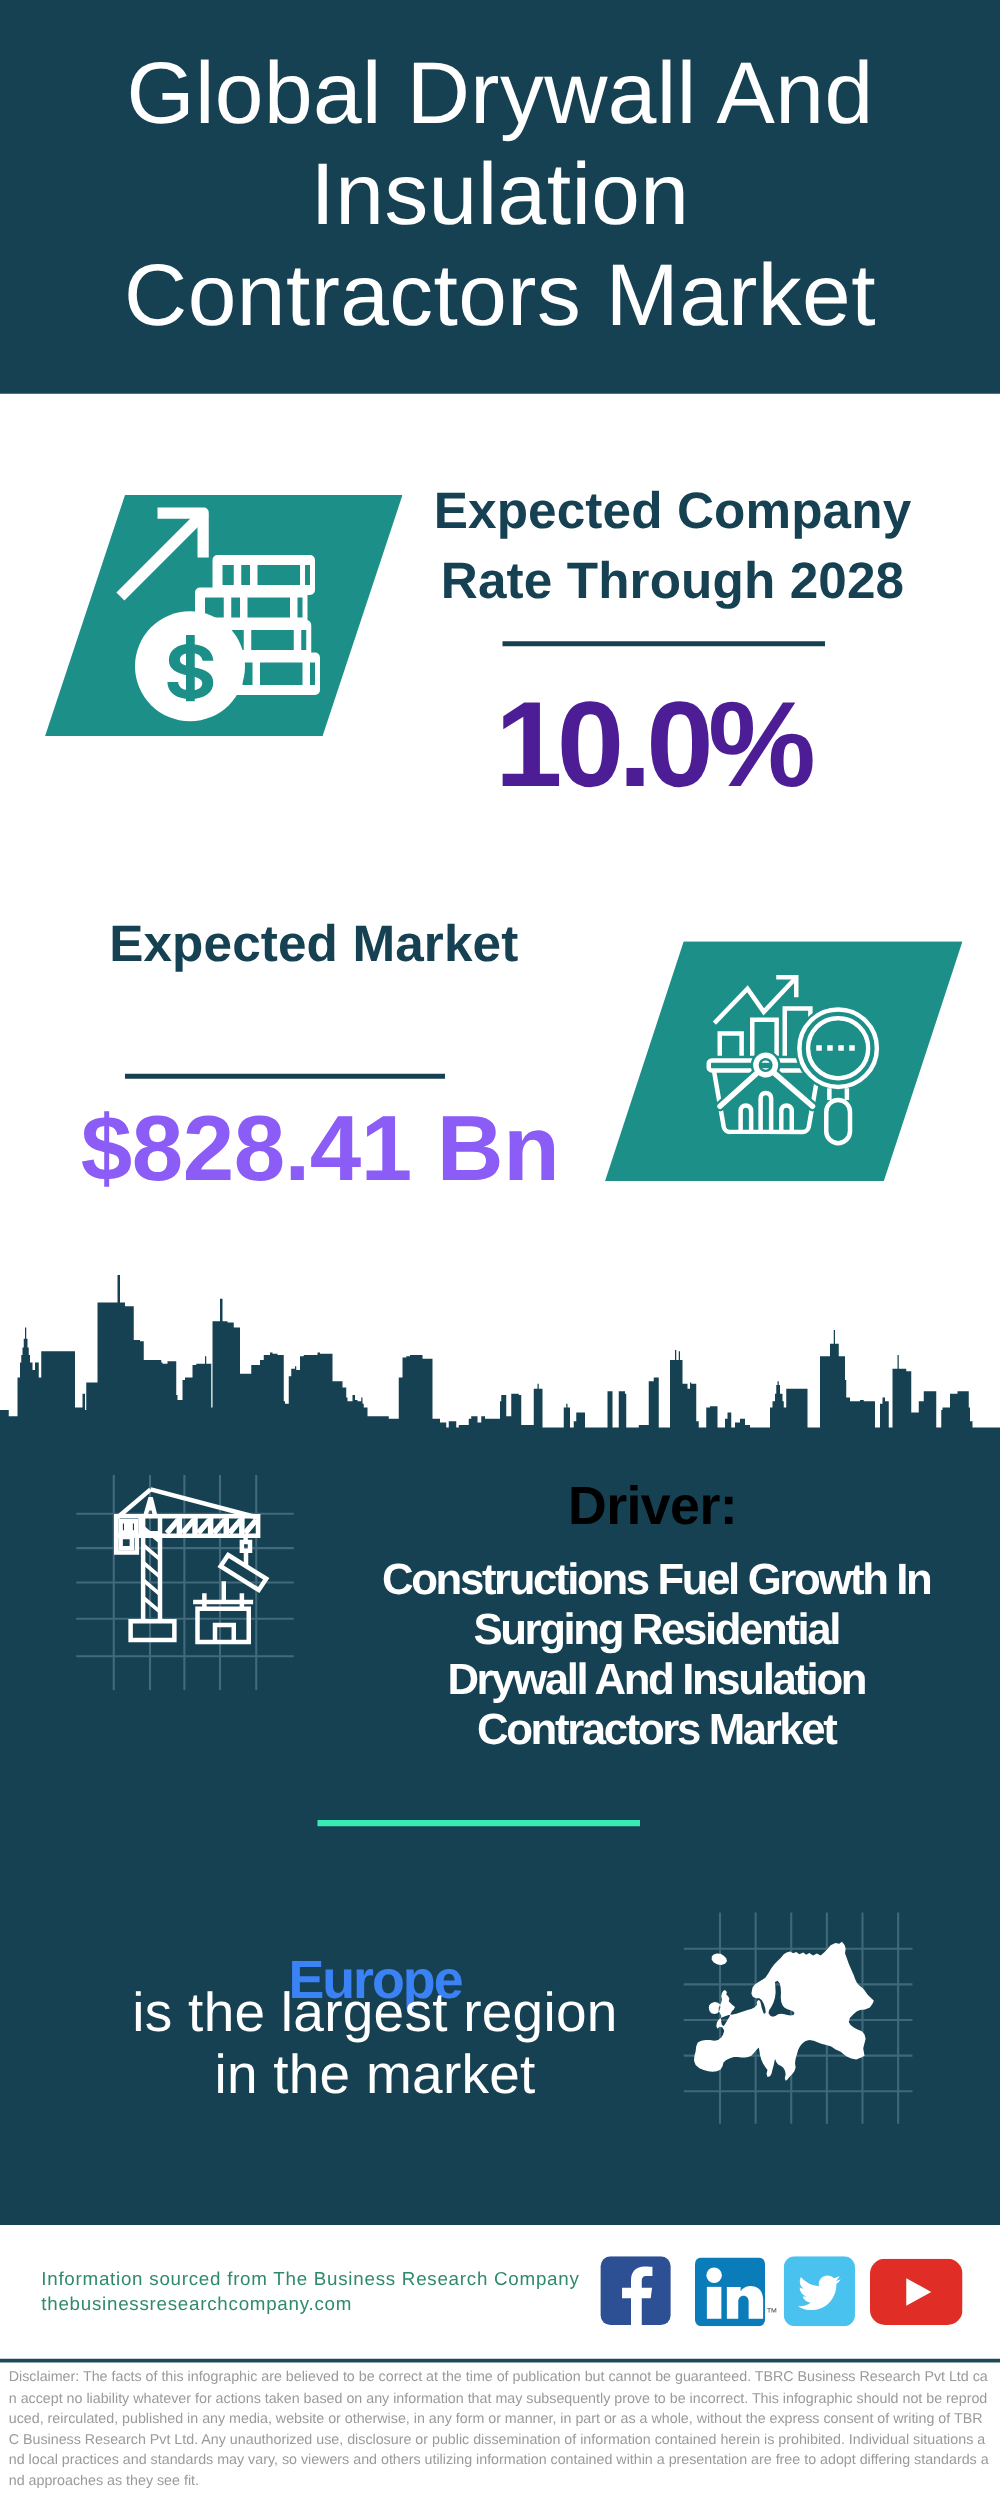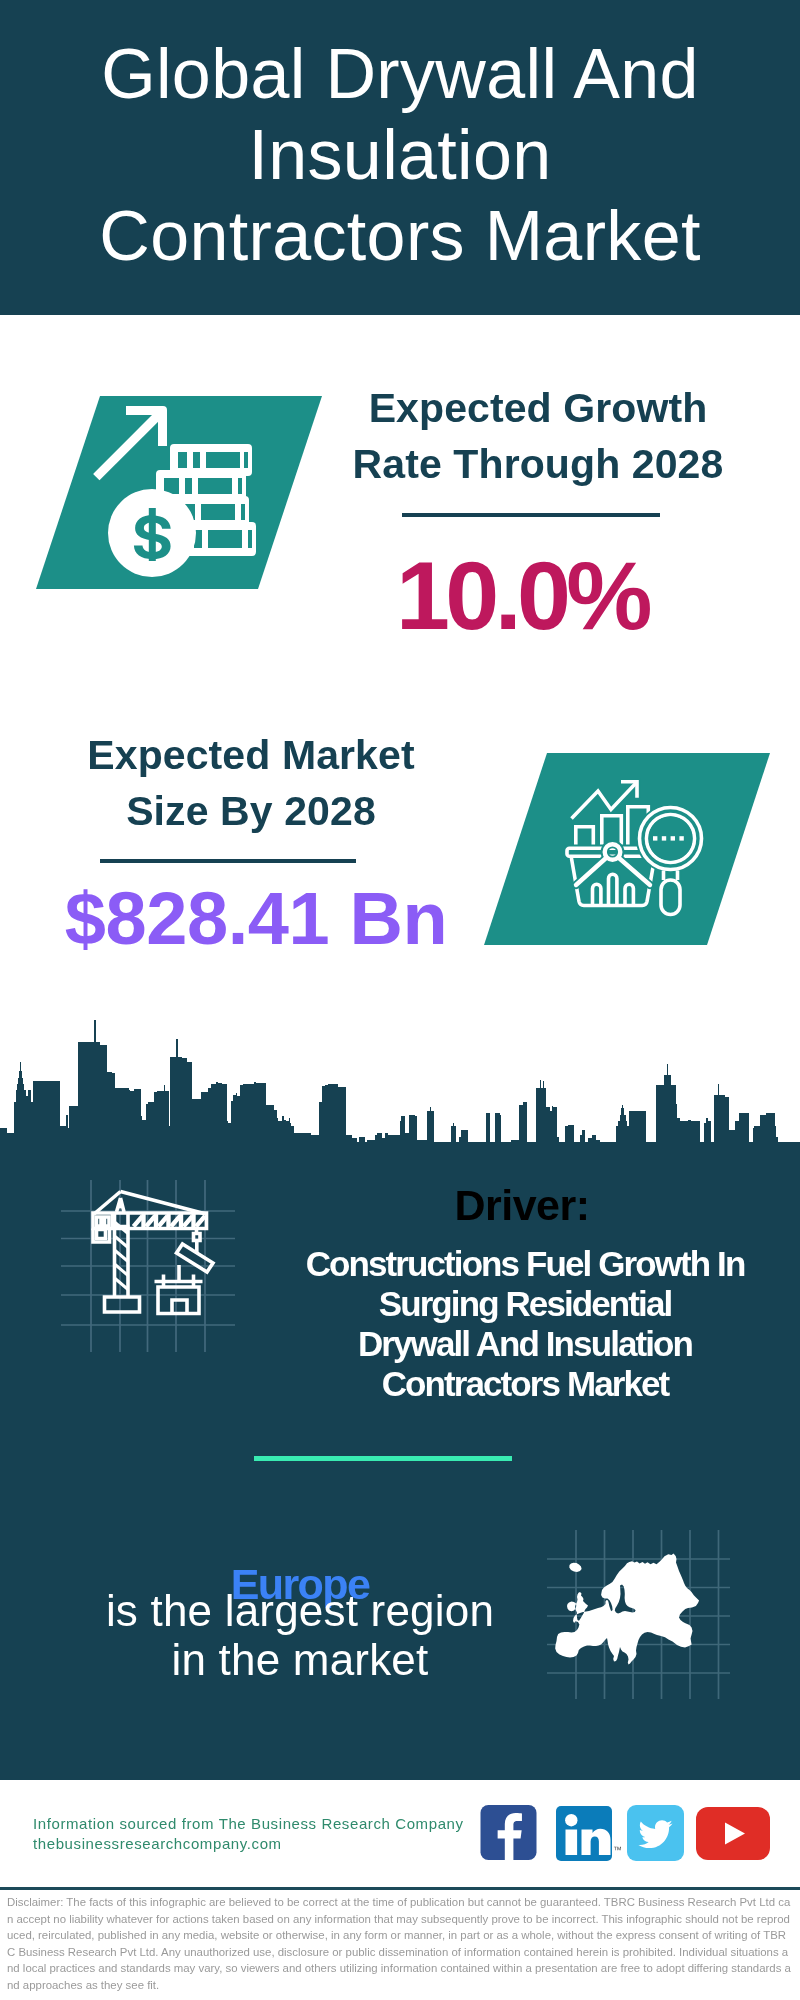--- a/index.html
+++ b/index.html
@@ -35,21 +35,21 @@
             clip-path: polygon(64px 0, 100% 0, calc(100% - 64px) 100%, 0 100%); width:286px; }
 
   .stat1-label {
     position:absolute; left:338px; top:381px; width:400px;
     text-align:center; color:#164152; font-weight:bold;
     font-size:41px; line-height:55.5px; letter-spacing:0.1px;
   }
   .rule-1 { position:absolute; left:402px; top:513px; width:258px; height:4px; background:#164152; }
   .stat1-value {
     position:absolute; left:322px; top:548px; width:400px;
-    text-align:center; color:#be185d; font-weight:bold;
+    text-align:center; color:#4c1d95; font-weight:bold;
     font-size:97px; line-height:95px; letter-spacing:-4.6px;
   }
 
   
   .para-2 { left:484px; top:753px; width:286px; height:192px;
             clip-path: polygon(63px 0, 100% 0, calc(100% - 63px) 100%, 0 100%); }
 
   .stat2-label {
     position:absolute; left:51px; top:728px; width:400px;
     text-align:center; color:#164152; font-weight:bold;
@@ -133,21 +133,21 @@
                M194 530 v18 h8 v-18 z M208 530 v18 h34 v-18 z M248 530 v18 h4 v-18 z" fill-rule="evenodd"></path>
 
       <circle cx="152" cy="533" r="44"></circle>
     </g>
     <g fill="#1c8f88">
       <path d="M148.8 508 h7 v53 h-7 z"></path>
       <path d="M152.5 515 c-10.4 0 -17.4 5.3 -17.4 12.9 c0 7 4.9 10.4 15.5 12.4 c8.5 1.6 11.2 3.1 11.2 6.3 c0 3.5 -3.5 5.7 -9.2 5.7 c-6.3 0 -9.8 -2.4 -10.1 -6.7 h-8.6 c0.3 8.5 7 13.6 18.4 13.6 c11.3 0 18.3 -5.1 18.3 -13 c0 -7 -4.6 -10.4 -15.9 -12.4 c-8.4 -1.5 -10.8 -2.9 -10.8 -5.9 c0 -3.4 3.4 -5.4 8.7 -5.4 c5.6 0 8.9 2.3 9.5 6.2 h8.6 c-0.5 -8.1 -7 -13.2 -18.1 -13.2 z"></path>
     </g>
   </svg>
   <div class="stat1-label">
-    <div>Expected Growth</div>
+    <div>Expected Company</div>
     <div>Rate Through 2028</div>
   </div>
   <div class="rule-1"></div>
   <div class="stat1-value">10.0%</div>
 
   <div class="para para-2"></div>
   <svg class="icon icon-market" viewBox="560 772 150 150">
     <defs>
       <g id="mk-chart">
         <path d="M571.5 818.5 L598 791 L611 809.5 L636 783"></path>
@@ -186,21 +186,20 @@
     <circle cx="670.5" cy="838.5" r="22" fill="#1c8f88"></circle>
     <g fill="#fff">
       <rect x="653" y="836.2" width="4.4" height="4.4"></rect>
       <rect x="661.8" y="836.2" width="4.4" height="4.4"></rect>
       <rect x="670.6" y="836.2" width="4.4" height="4.4"></rect>
       <rect x="679.4" y="836.2" width="4.4" height="4.4"></rect>
     </g>
   </svg>
   <div class="stat2-label">
     <div>Expected Market</div>
-    <div>Size By 2028</div>
   </div>
   <div class="rule-2"></div>
   <div class="stat2-value">$828.41 Bn</div>
 
   <div class="lower">
     <div class="lower-bg"></div>
     <svg class="skyline" viewBox="0 1000 800 146">
       <path d="M0 1146 L0 1128 L7 1128 L7 1133 L14 1133 L14 1102 L16 1102 L16 1090 L17 1090 L17 1084 L18 1084 L18 1078 L19 1078 L19 1071 L20 1071 L20 1062 L21 1062 L21 1071 L22 1071 L22 1078 L23 1078 L23 1084 L24 1084 L24 1090 L26 1090 L26 1096 L28 1096 L28 1090 L31 1090 L31 1102 L33 1102 L33 1081 L60 1081 L60 1126 L66 1126 L66 1115 L68 1115 L68 1128 L69 1128 L69 1106 L78 1106 L78 1042 L94 1042 L94 1020 L96 1020 L96 1042 L100 1042 L100 1045 L107 1045 L107 1072 L112 1072 L112 1073 L115 1073 L115 1088 L129 1088 L129 1090 L130 1090 L130 1091 L134 1091 L134 1089 L141 1089 L141 1116 L142 1116 L142 1120 L146 1120 L146 1104 L148 1104 L148 1102 L154 1102 L154 1092 L157 1092 L157 1091 L164 1091 L164 1085 L165 1085 L165 1091 L169 1091 L169 1126 L170 1126 L170 1057 L176 1057 L176 1039 L178 1039 L178 1057 L182 1057 L182 1058 L187 1058 L187 1062 L192 1062 L192 1099 L200 1099 L201 1099 L201 1092 L208 1092 L208 1088 L211 1088 L211 1084 L216 1084 L216 1082 L218 1082 L218 1083 L222 1083 L222 1084 L227 1084 L227 1121 L228 1121 L228 1123 L231 1123 L231 1101 L233 1101 L233 1095 L236 1095 L236 1093 L237 1093 L237 1096 L240 1096 L240 1085 L243 1085 L243 1084 L254 1084 L254 1082 L256 1082 L256 1083 L266 1083 L266 1105 L274 1105 L274 1110 L277 1110 L277 1118 L278 1118 L278 1121 L282 1121 L282 1116 L284 1116 L284 1120 L286 1120 L286 1121 L289 1121 L289 1118 L290 1118 L290 1123 L291 1123 L291 1126 L294 1126 L294 1133 L300 1133 L311 1133 L311 1135 L319 1135 L319 1102 L322 1102 L322 1086 L325 1086 L325 1085 L328 1085 L328 1084 L338 1084 L338 1087 L346 1087 L346 1135 L352 1135 L352 1138 L357 1138 L357 1142 L359 1142 L359 1137 L365 1137 L365 1142 L367 1142 L367 1140 L375 1140 L375 1135 L377 1135 L377 1133 L382 1133 L382 1138 L385 1138 L385 1133 L388 1133 L388 1135 L400 1135 L400 1121 L401 1121 L401 1116 L405 1116 L405 1133 L409 1133 L409 1115 L415 1115 L415 1116 L417 1116 L417 1140 L427 1140 L427 1111 L430 1111 L430 1107 L431 1107 L431 1111 L434 1111 L434 1142 L451 1142 L451 1126 L453 1126 L453 1123 L454 1123 L454 1126 L456 1126 L456 1142 L459 1142 L459 1137 L461 1137 L461 1130 L468 1130 L468 1142 L486 1142 L486 1113 L490 1113 L490 1142 L495 1142 L495 1113 L500 1113 L500 1115 L501 1115 L501 1142 L511 1142 L511 1140 L519 1140 L519 1105 L523 1105 L523 1102 L527 1102 L527 1142 L536 1142 L536 1088 L540 1088 L540 1080 L541 1080 L541 1088 L543 1088 L543 1081 L544 1081 L544 1088 L546 1088 L546 1107 L550 1107 L550 1111 L552 1111 L552 1106 L553 1106 L553 1107 L557 1107 L557 1137 L559 1137 L559 1142 L565 1142 L565 1126 L568 1126 L568 1125 L574 1125 L574 1142 L580 1142 L580 1135 L582 1135 L582 1130 L585 1130 L585 1142 L588 1142 L588 1138 L592 1138 L592 1135 L596 1135 L596 1140 L600 1140 L600 1142 L616 1142 L616 1126 L618 1126 L618 1121 L620 1121 L620 1115 L621 1115 L621 1108 L622 1108 L622 1105 L623 1105 L623 1108 L624 1108 L624 1115 L626 1115 L626 1121 L627 1121 L627 1126 L629 1126 L629 1111 L646 1111 L646 1142 L656 1142 L656 1085 L664 1085 L664 1075 L667 1075 L667 1064 L668 1064 L668 1075 L671 1075 L671 1085 L676 1085 L676 1104 L677 1104 L677 1118 L680 1118 L680 1121 L688 1121 L688 1120 L691 1120 L691 1121 L700 1121 L700 1142 L704 1142 L704 1123 L706 1123 L706 1118 L708 1118 L708 1121 L711 1121 L711 1142 L714 1142 L714 1095 L718 1095 L718 1084 L719 1084 L719 1095 L725 1095 L725 1097 L729 1097 L729 1130 L735 1130 L735 1121 L739 1121 L739 1113 L749 1113 L749 1142 L753 1142 L753 1128 L754 1128 L754 1126 L760 1126 L760 1115 L766 1115 L766 1113 L775 1113 L775 1126 L776 1126 L776 1137 L778 1137 L778 1142 L800 1142 L800 1146 Z" fill="#164152"></path>
     </svg>
   </div>

